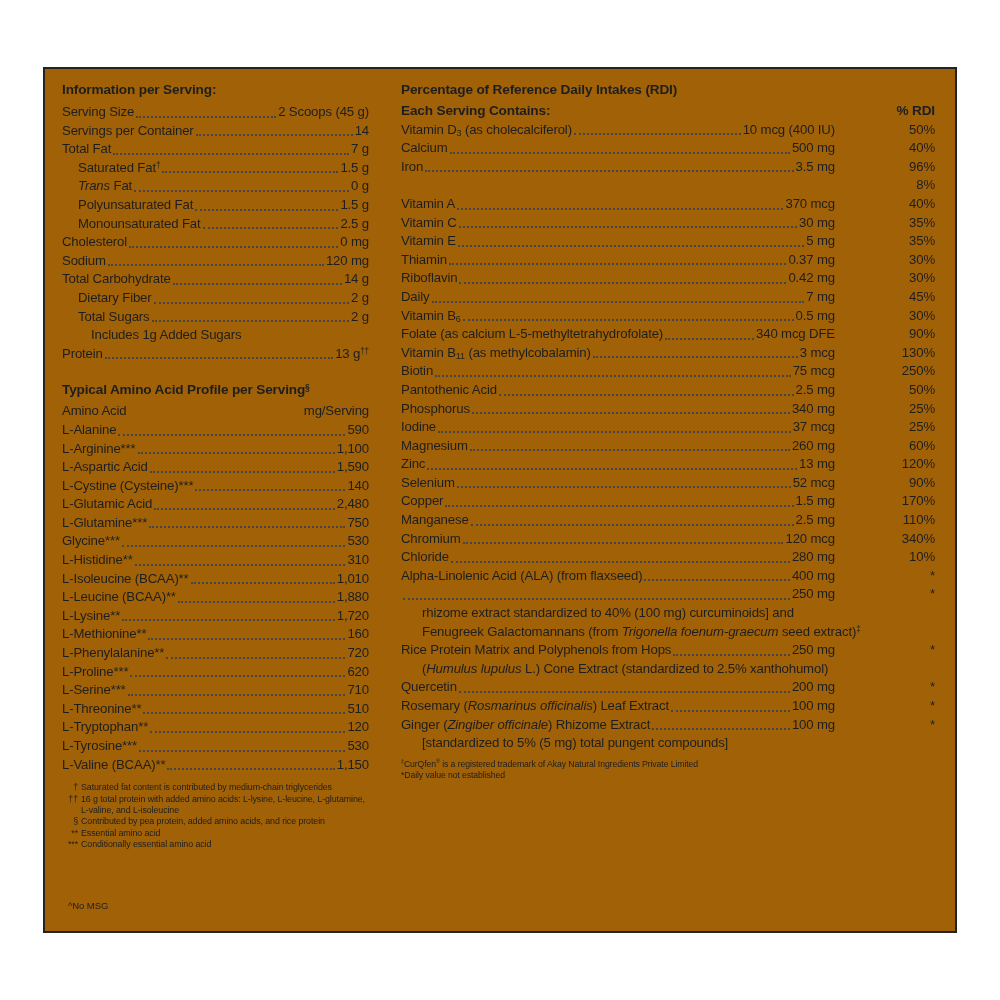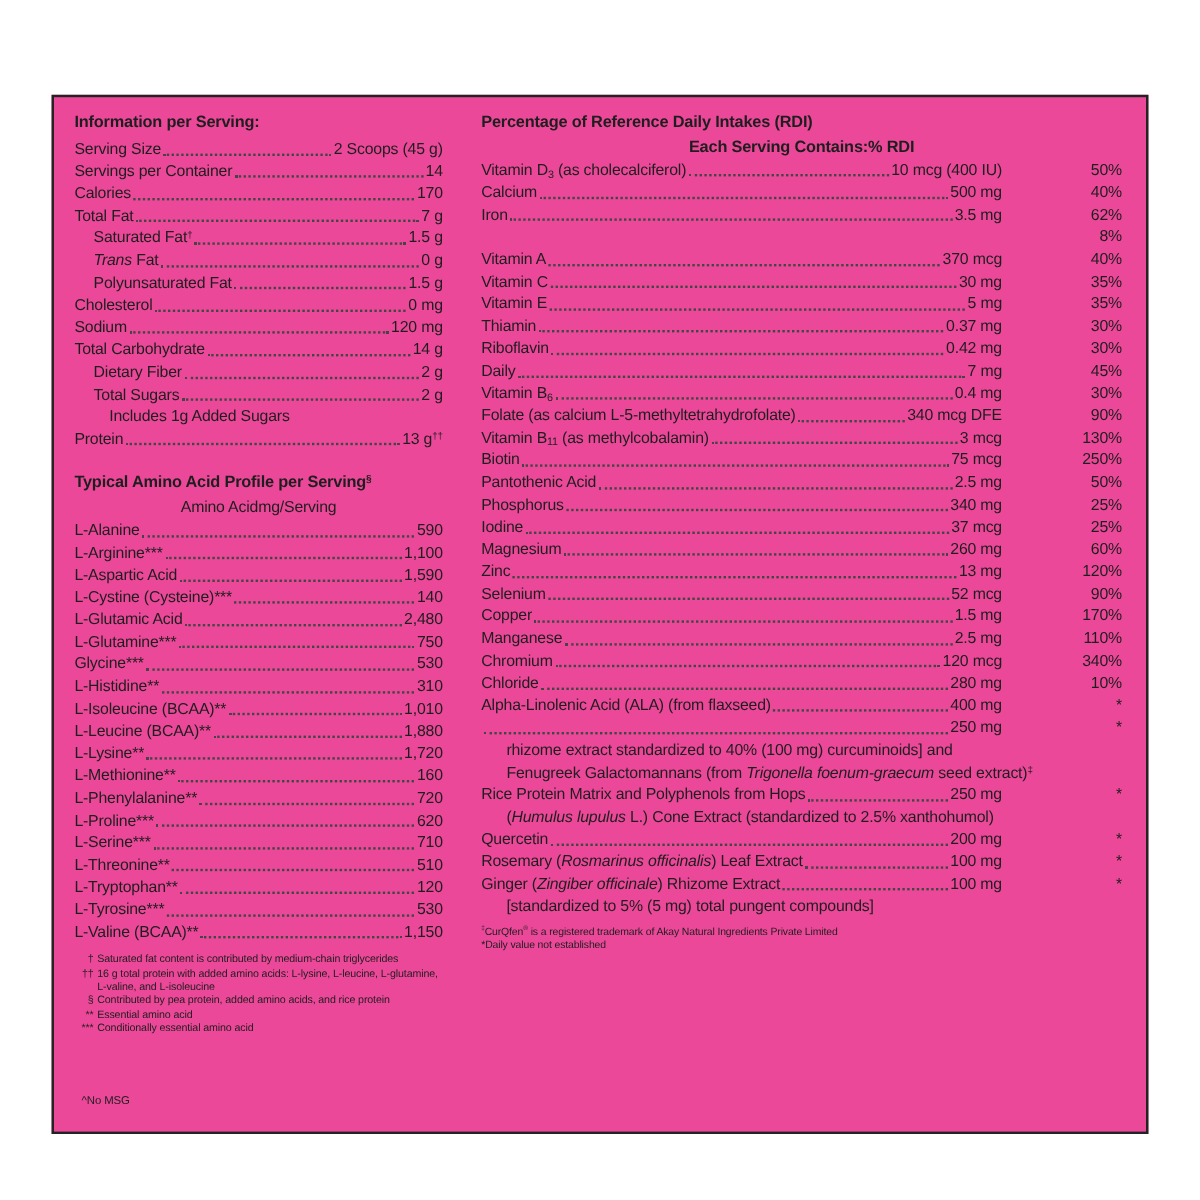--- a/index.html
+++ b/index.html
@@ -1,33 +1,33 @@
 <!DOCTYPE html>
 <html><head>
 <meta charset="utf-8">
 <style>
   html,body{margin:0;padding:0;background:#ffffff;}
   body{width:1000px;height:1000px;position:relative;overflow:hidden;
        font-family:"Liberation Sans",sans-serif;color:#1e1e1e;
        -webkit-font-smoothing:antialiased;}
-  .panel{position:absolute;left:43px;top:79px;width:914px;height:866px;
-         border:2px solid #232323;box-sizing:border-box;background:#ec4899;}
+  .panel{position:absolute;left:43px;top:67px;width:914px;height:866px;
+         border:2px solid #232323;box-sizing:border-box;background:#a16207;}
   .col{position:absolute;top:13px;}
   .col.left{left:17px;width:307px;}
   .col.right{left:356px;width:534px;}
   h2{font-size:13.6px;font-weight:bold;margin:0;letter-spacing:-0.15px;line-height:16px;}
   .body-rows{margin-top:5px;}
   .drow{display:flex;align-items:flex-end;line-height:18.6px;font-size:13.2px;
         letter-spacing:-0.15px;white-space:nowrap;}
   .dots{flex:1 1 auto;min-width:6px;border-bottom:2px dotted #454545;
         align-self:flex-end;margin:0 2px 4px 2px;}
   .ind1{padding-left:16px;}
   .ind2{padding-left:29px;}
   .amino-title{margin-top:19px;}
-  .hdr-row{display:flex;justify-content:center;line-height:18.6px;
+  .hdr-row{display:flex;justify-content:space-between;line-height:18.6px;
            font-size:13.2px;letter-spacing:-0.15px;margin-top:4px;}
   .rhdr{font-weight:bold;font-size:13.6px;}
   .rrow{display:flex;line-height:18.6px;font-size:13.2px;letter-spacing:-0.15px;}
   .rmain{display:flex;align-items:baseline;width:434px;white-space:nowrap;}
   .rdi{flex:1;text-align:right;white-space:nowrap;}
   .cont{padding-left:21px;line-height:18.6px;font-size:13.2px;
         letter-spacing:-0.15px;white-space:nowrap;}
   .footnotes{margin-top:8px;font-size:8.9px;line-height:11.4px;letter-spacing:-0.1px;}
   .fn{display:flex;}
   .fn .mark{flex:none;width:16px;text-align:right;padding-right:3px;}
@@ -50,43 +50,43 @@
           <span class="lbl">Serving Size</span>
           <span class="dots"></span>
           <span class="val">2 Scoops (45 g)</span>
         </div>
         <div class="drow">
           <span class="lbl">Servings per Container</span>
           <span class="dots"></span>
           <span class="val">14</span>
         </div>
         <div class="drow">
-          <span class="lbl">Calories</span>
-          <span class="dots"></span>
-          <span class="val">170</span>
-        </div>
-        <div class="drow">
           <span class="lbl">Total Fat</span>
           <span class="dots"></span>
           <span class="val">7 g</span>
         </div>
         <div class="drow ind1">
           <span class="lbl">Saturated Fat<sup>†</sup></span>
           <span class="dots"></span>
           <span class="val">1.5 g</span>
         </div>
         <div class="drow ind1">
           <span class="lbl"><i>Trans</i> Fat</span>
           <span class="dots"></span>
           <span class="val">0 g</span>
         </div>
         <div class="drow ind1">
           <span class="lbl">Polyunsaturated Fat</span>
           <span class="dots"></span>
           <span class="val">1.5 g</span>
+        </div>
+        <div class="drow ind1">
+          <span class="lbl">Monounsaturated Fat</span>
+          <span class="dots"></span>
+          <span class="val">2.5 g</span>
         </div>
         <div class="drow">
           <span class="lbl">Cholesterol</span>
           <span class="dots"></span>
           <span class="val">0 mg</span>
         </div>
         <div class="drow">
           <span class="lbl">Sodium</span>
           <span class="dots"></span>
           <span class="val">120 mg</span>
@@ -265,21 +265,21 @@
             <span class="val">500 mg</span>
           </div>
           <div class="rdi">40%</div>
         </div>
         <div class="rrow">
           <div class="rmain">
             <span class="lbl">Iron</span>
             <span class="dots"></span>
             <span class="val">3.5 mg</span>
           </div>
-          <div class="rdi">62%</div>
+          <div class="rdi">96%</div>
         </div>
         <div class="rrow">
           <div class="rdi">8%</div>
         </div>
         <div class="rrow">
           <div class="rmain">
             <span class="lbl">Vitamin A</span>
             <span class="dots"></span>
             <span class="val">370 mcg</span>
           </div>
@@ -322,21 +322,21 @@
             <span class="lbl">Daily</span>
             <span class="dots"></span>
             <span class="val">7 mg</span>
           </div>
           <div class="rdi">45%</div>
         </div>
         <div class="rrow">
           <div class="rmain">
             <span class="lbl">Vitamin B<sub>6</sub></span>
             <span class="dots"></span>
-            <span class="val">0.4 mg</span>
+            <span class="val">0.5 mg</span>
           </div>
           <div class="rdi">30%</div>
         </div>
         <div class="rrow">
           <div class="rmain">
             <span class="lbl">Folate (as calcium L-5-methyltetrahydrofolate)</span>
             <span class="dots"></span>
             <span class="val">340 mcg DFE</span>
           </div>
           <div class="rdi">90%</div>

